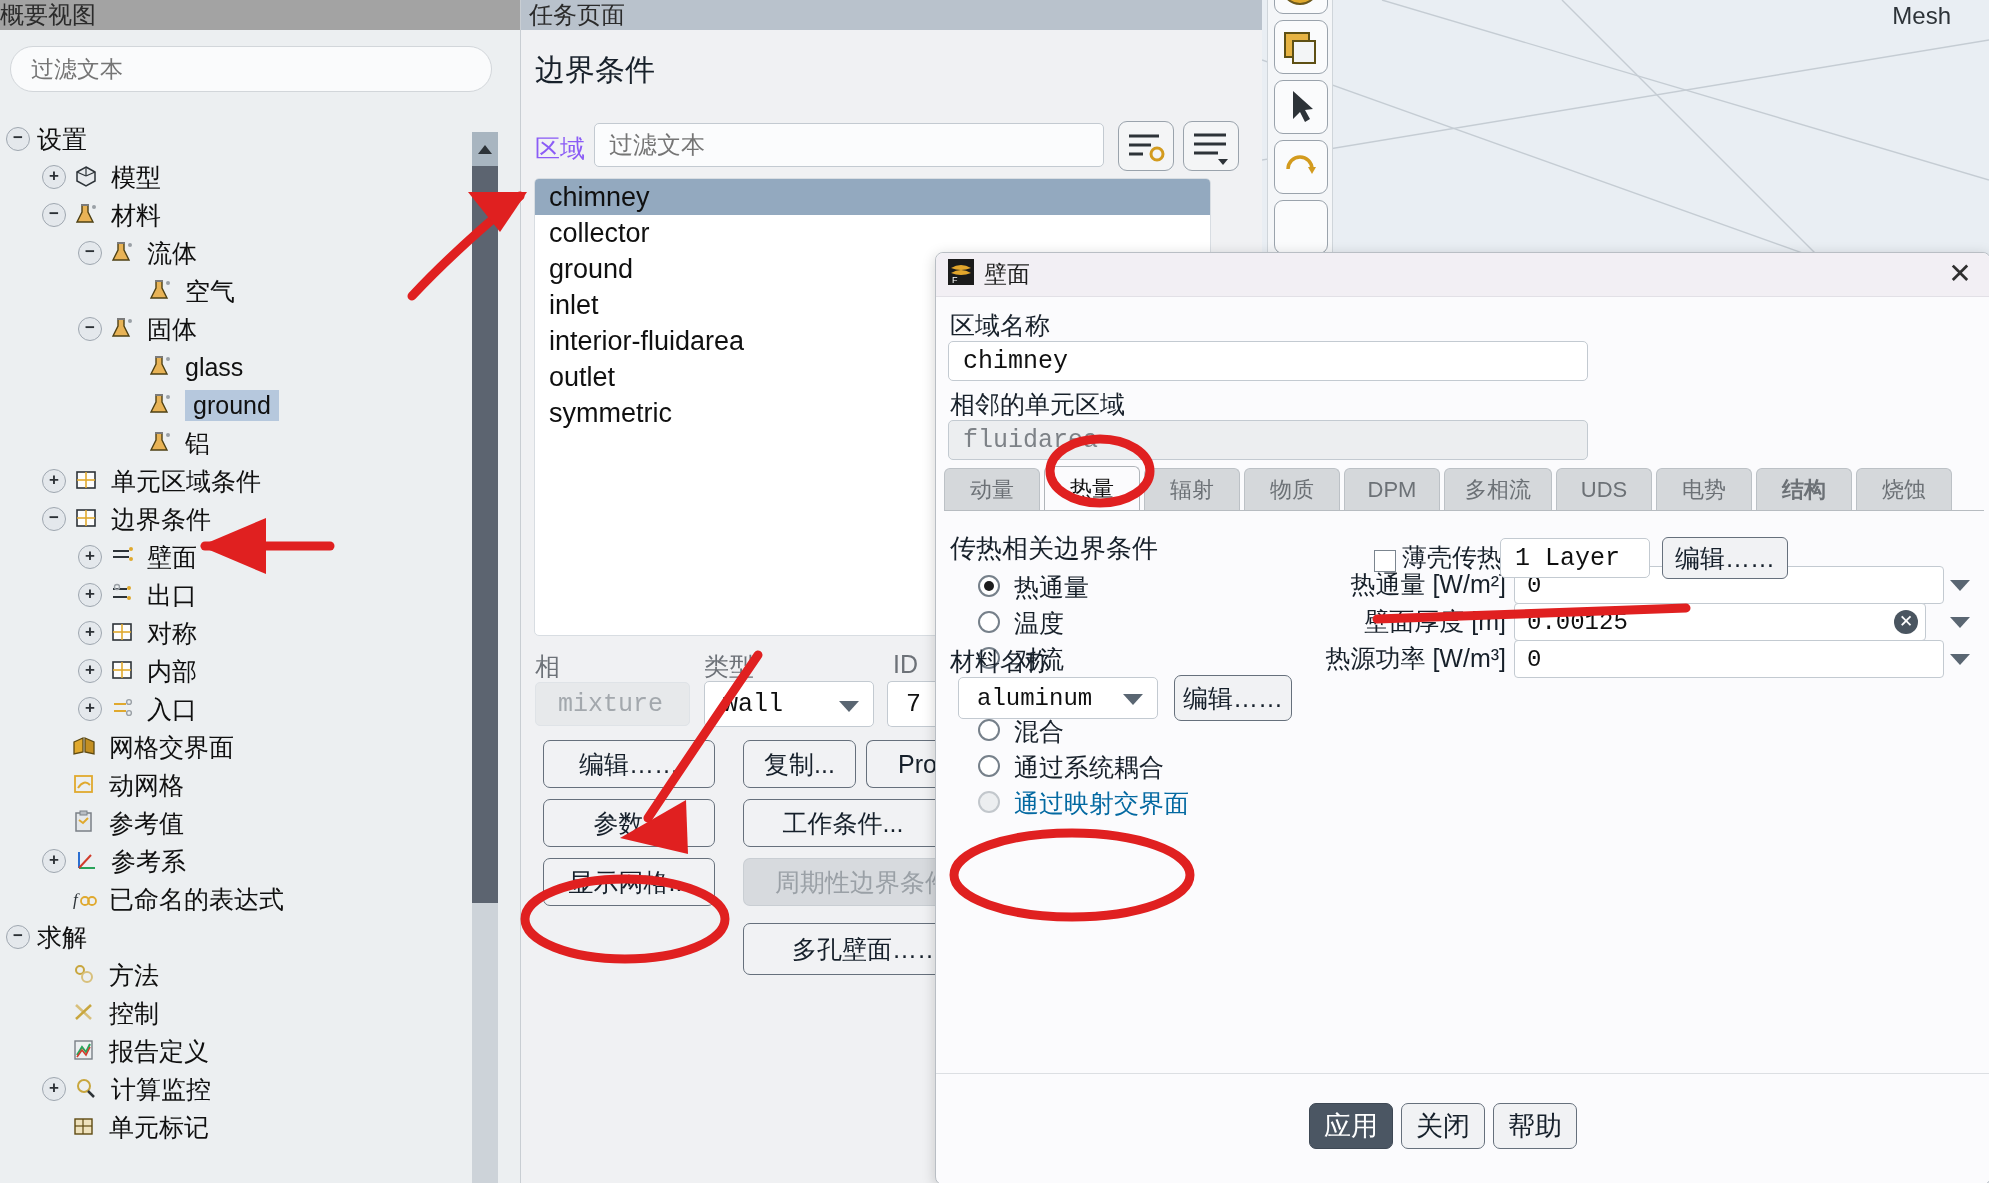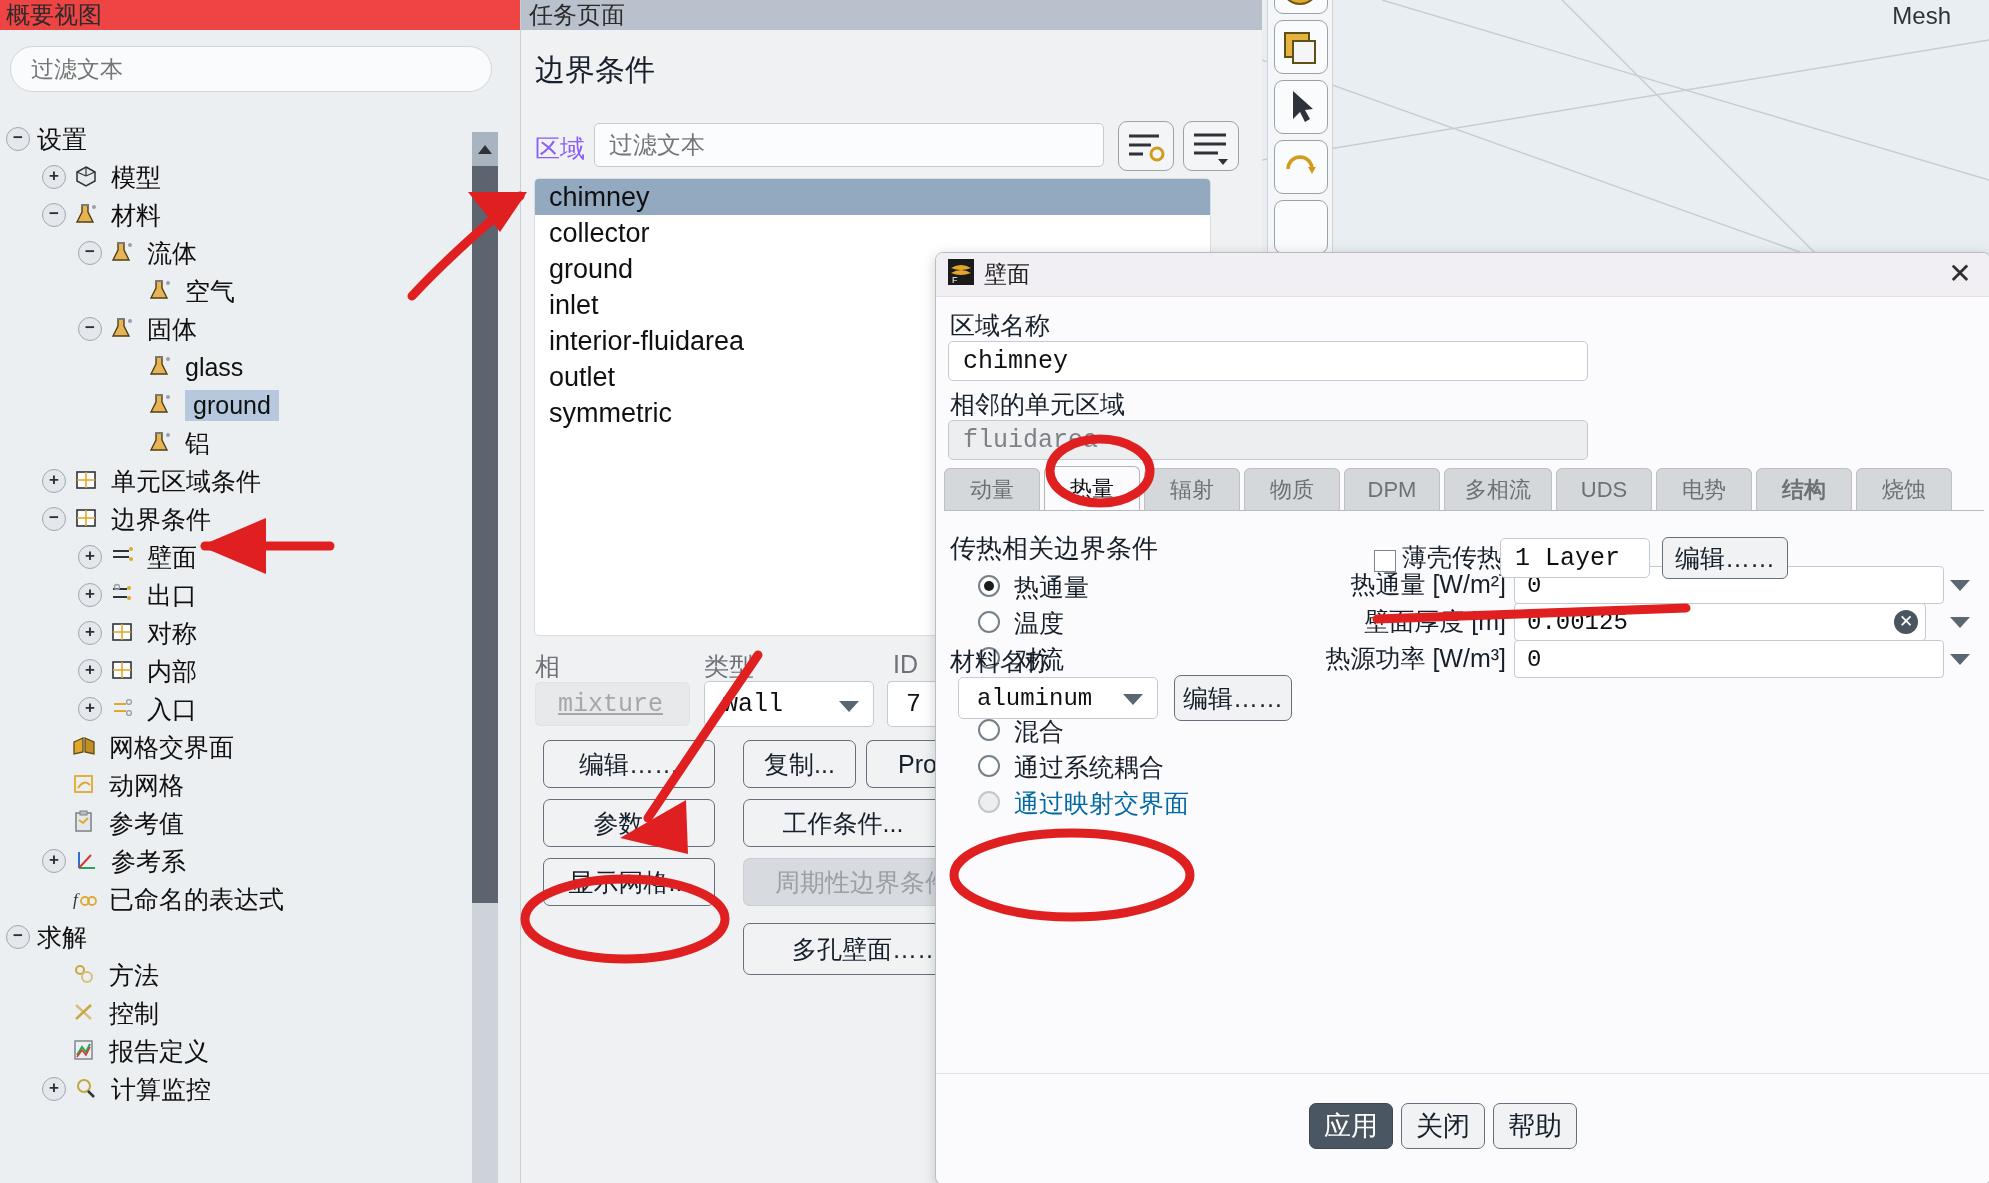--- a/index.html
+++ b/index.html
@@ -14,22 +14,22 @@
     overflow:hidden;
   }
 
   
   #outline-panel{
     position:absolute;left:0;top:0;width:506px;height:1183px;
     background:#eceff1;
   }
   #outline-header{
     position:absolute;left:0;top:0;width:552px;height:30px;
-    background:#ef4444;color:#2b2b2b;font-size:24px;
-    display:flex;align-items:center;padding-left:6px;box-sizing:border-box;
+    background:#a3a3a3;color:#2b2b2b;font-size:24px;
+    display:flex;align-items:center;box-sizing:border-box;
   }
   #outline-collapse{
     position:absolute;right:8px;top:4px;font-size:18px;color:#3a3a3a;
   }
   #outline-filter{
     position:absolute;left:10px;top:46px;width:482px;height:46px;
     border:1px solid #d2d6da;border-radius:23px;background:#fafbfc;
     font-size:23px;color:#9aa0a6;padding:0 20px;box-sizing:border-box;
     outline:none;font-family:"Liberation Sans",sans-serif;
   }
@@ -449,20 +449,29 @@
           </svg></span>
         <span class="lbl">报告定义</span>
       </div>
       <div class="tnode i1">
         <span class="exp">+</span>
         <span class="ico"><svg width="28" height="24" viewBox="0 0 28 24">
             <circle cx="11" cy="10" r="6" fill="none" stroke="#c8a63e" stroke-width="2"></circle>
             <line x1="15" y1="15" x2="21" y2="21" stroke="#2d3338" stroke-width="2.5"></line>
           </svg></span>
         <span class="lbl">计算监控</span>
+      </div>
+      <div class="tnode i1">
+        <span class="exp blank"></span>
+        <span class="ico"><svg width="28" height="24" viewBox="0 0 28 24">
+            <rect x="4" y="5" width="17" height="15" fill="#efe2bd" stroke="#5e4a12" stroke-width="1.4"></rect>
+            <line x1="12" y1="5" x2="12" y2="20" stroke="#5e4a12" stroke-width="1.2"></line>
+            <line x1="4" y1="12" x2="21" y2="12" stroke="#5e4a12" stroke-width="1.2"></line>
+          </svg></span>
+        <span class="lbl">单元标记</span>
       </div>
     </div>
   <div id="outline-sb">
     <div class="arrow-up"></div>
     <div class="thumb"></div>
   </div>
 </div>
 
 <div id="task-panel">
   <div id="task-header">
@@ -494,21 +503,21 @@
       <div class="zitem sel">chimney</div>
       <div class="zitem">collector</div>
       <div class="zitem">ground</div>
       <div class="zitem">inlet</div>
       <div class="zitem">interior-fluidarea</div>
       <div class="zitem">outlet</div>
       <div class="zitem">symmetric</div>
     </div>
 
   <div class="sublabel" style="left:14px;top:650px;">相</div>
-  <div class="fld-ro" style="left:14px;top:682px;width:155px;text-decoration:underline;">mixture</div>
+  <div class="fld-ro" style="left:14px;top:682px;width:155px;">mixture</div>
 
   <div class="sublabel" style="left:183px;top:650px;">类型</div>
   <div class="combo" style="left:183px;top:681px;width:170px;">
     <span>wall</span>
     <span class="car"></span>
   </div>
 
   <div class="sublabel" style="left:372px;top:650px;">ID</div>
   <div class="combo" style="left:366px;top:681px;width:100px;border-right:none;border-radius:5px 0 0 5px;">
     <span>7</span>

